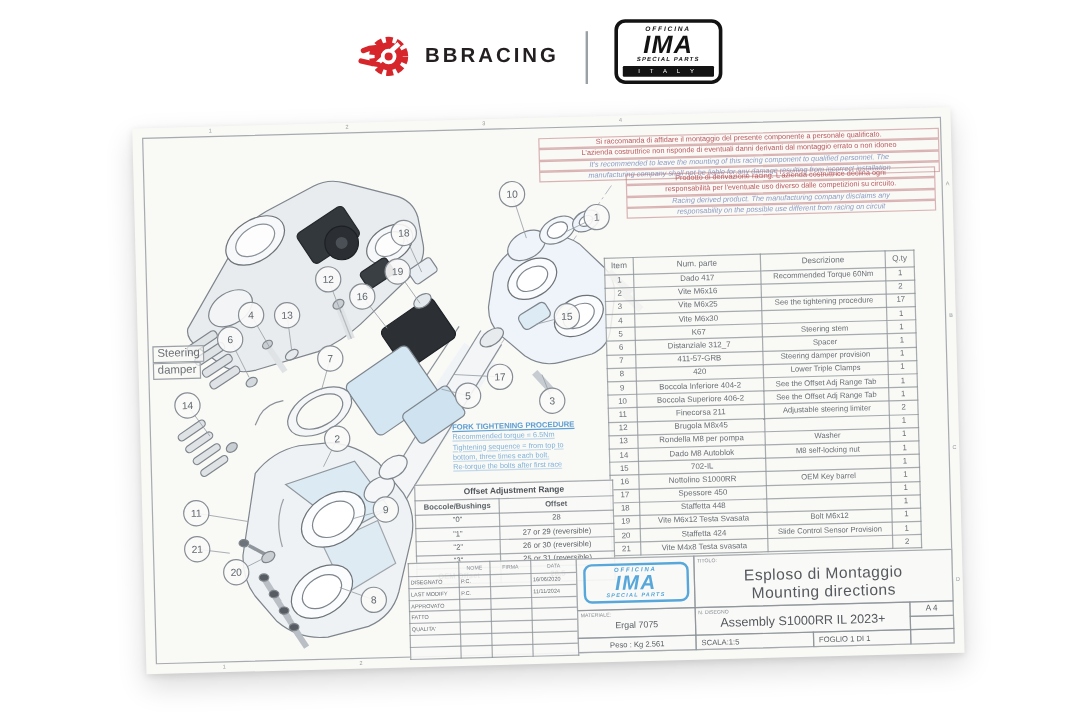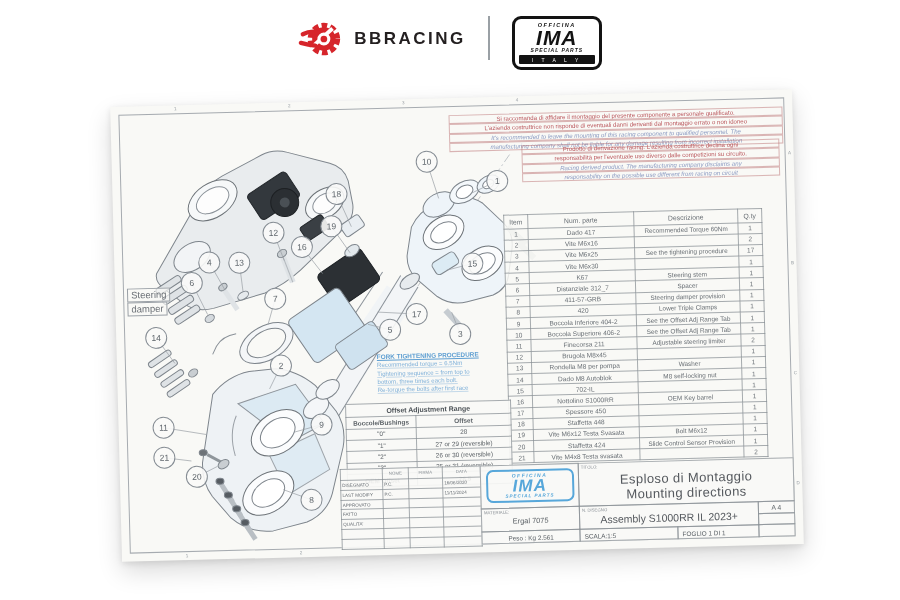--- a/index.html
+++ b/index.html
@@ -1,19 +1,19 @@
 <!DOCTYPE html>
 <html><head>
 <meta charset="utf-8">
 <style>
   html,body{margin:0;padding:0}
   body{width:900px;height:600px;background:#ffffff;font-family:"Liberation Sans",sans-serif;overflow:hidden;position:relative;-webkit-font-smoothing:antialiased}
 
   
-  .brandbar{position:absolute;top:16px;left:0;width:900px;display:flex;justify-content:center;align-items:flex-start;gap:22px}
+  .brandbar{position:absolute;top:16px;left:0;width:900px;display:flex;justify-content:center;align-items:flex-end;gap:22px}
   .bbr{display:flex;align-items:center;gap:10px}
   .bbr-name{font-size:17px;font-weight:bold;letter-spacing:2.5px;color:#231f20}
   .brand-divider{width:2px;height:44px;background:#9aa0a5}
   .ima-black{width:76px;border:3px solid #131313;border-radius:9px;background:#fff;padding:3px 4px 3px;text-align:center;color:#131313}
   .ima-black .l1{font-size:5.5px;font-weight:bold;font-style:italic;letter-spacing:1.5px}
   .ima-black .l2{font-size:21px;font-weight:bold;font-style:italic;letter-spacing:1px;line-height:19px}
   .ima-black .l3{font-size:5px;font-weight:bold;font-style:italic;letter-spacing:1px}
   .ima-black .l4{margin-top:2px;background:#131313;color:#fff;font-size:5px;letter-spacing:3.5px;padding:1.5px 0;border-radius:1px}
 
   

